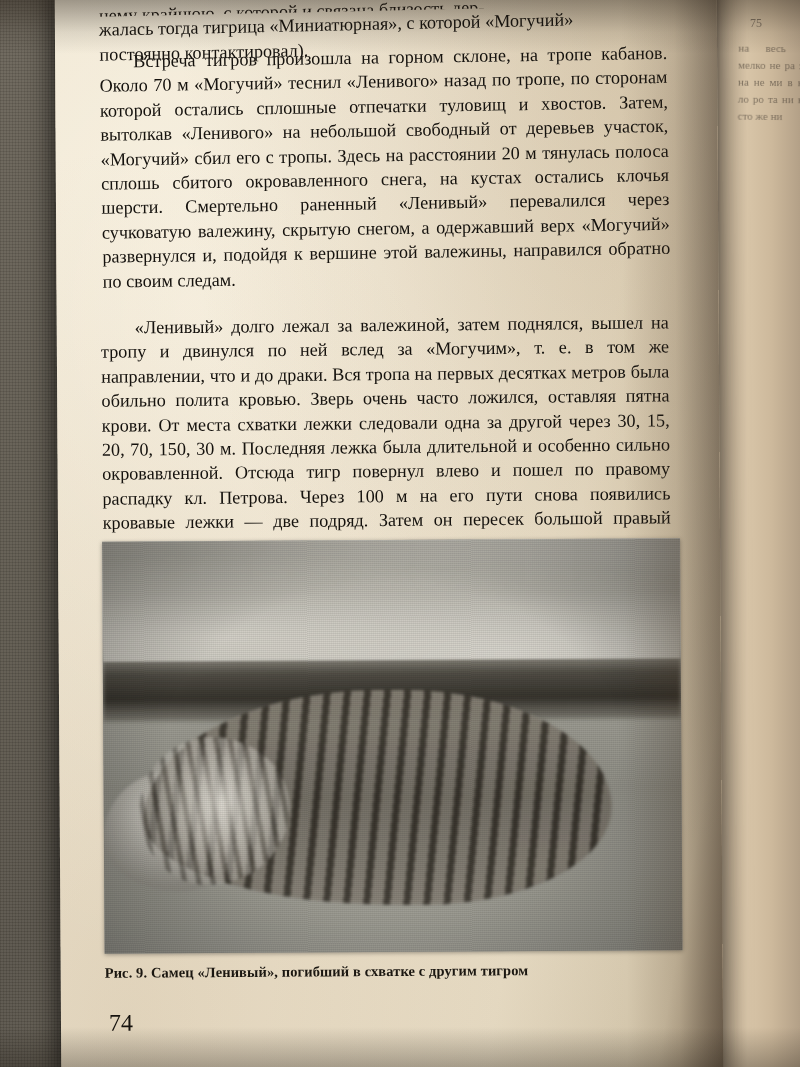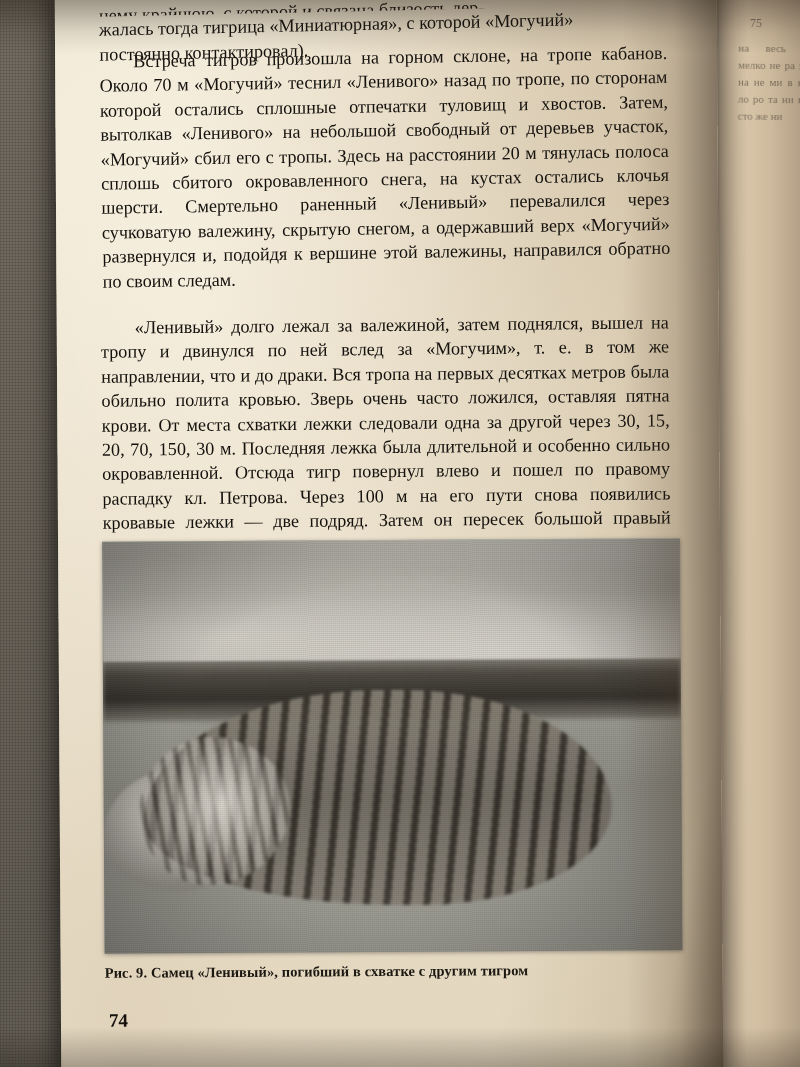--- a/index.html
+++ b/index.html
@@ -214,22 +214,22 @@
     color: #1b1711;
     text-align: left;
     letter-spacing: 0.1px;
     font-weight: 600;
   }
 
   #page-number {
     position: absolute;
     left: 48px;
     top: 1024px;
-    font-size: 19px;
-    font-weight: 700;
+    font-size: 24px;
+    font-weight: 400;
     color: #15120e;
   }
 
   
   #top-curl {
     position: absolute;
     top: 0; left: 0; width: 800px; height: 54px;
     background: linear-gradient(180deg, rgba(30,22,14,0.40) 0%, rgba(30,22,14,0.10) 60%, rgba(30,22,14,0) 100%);
     pointer-events: none;
   }

